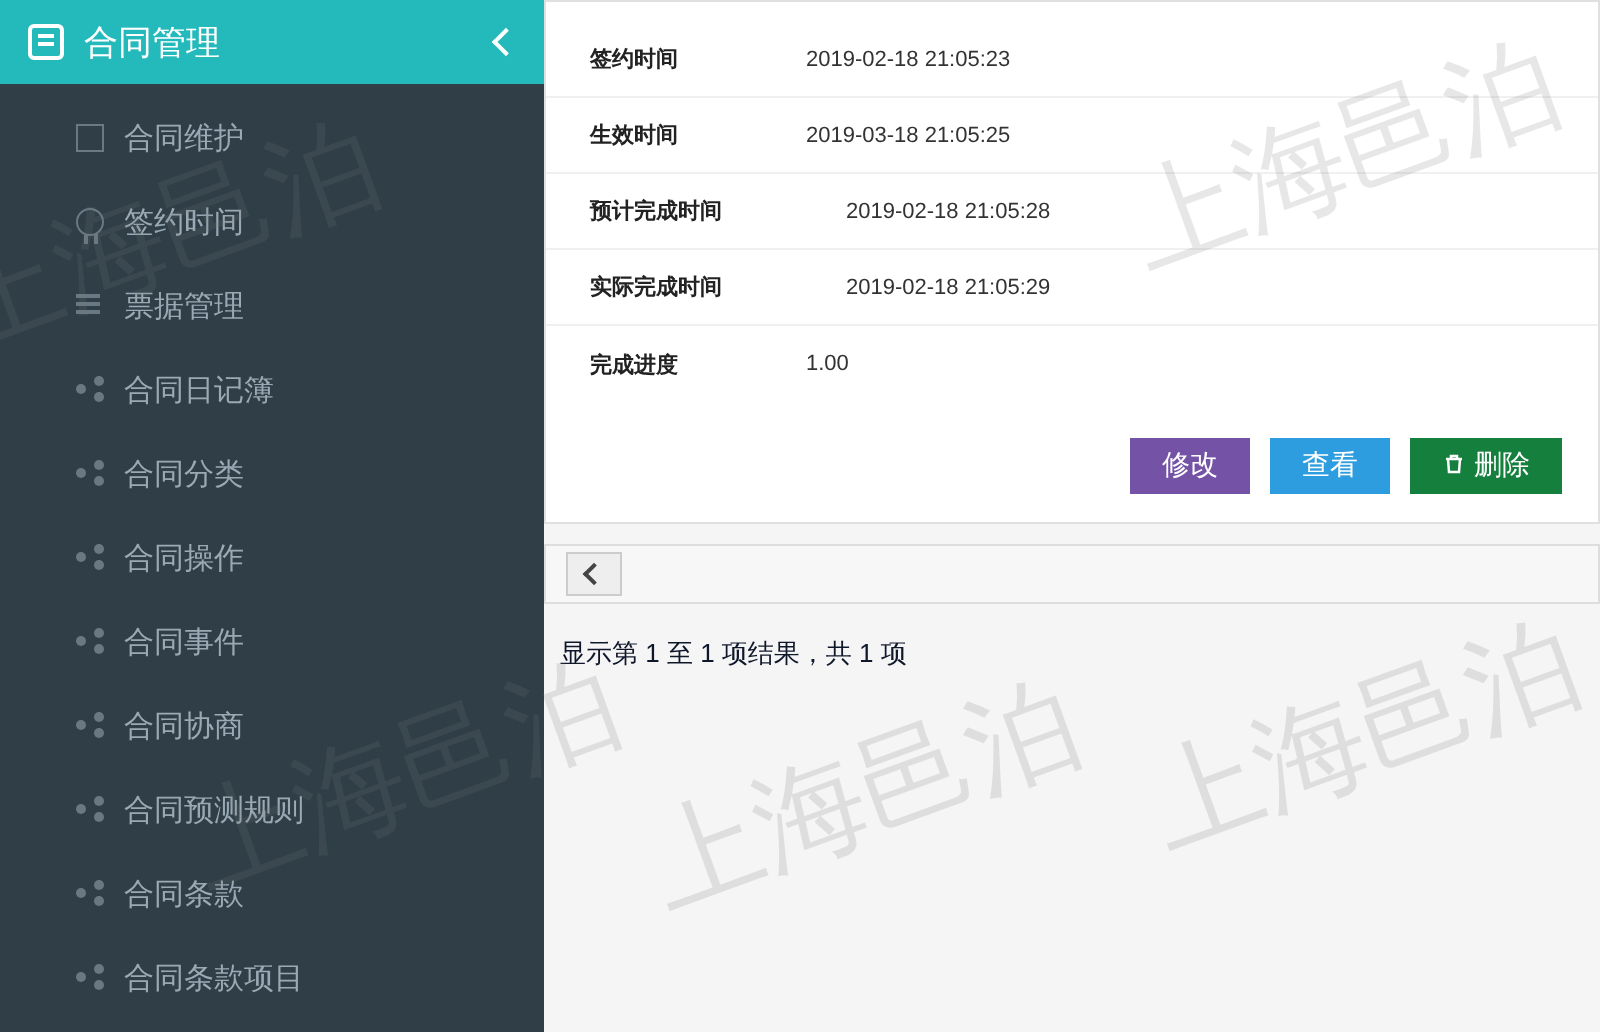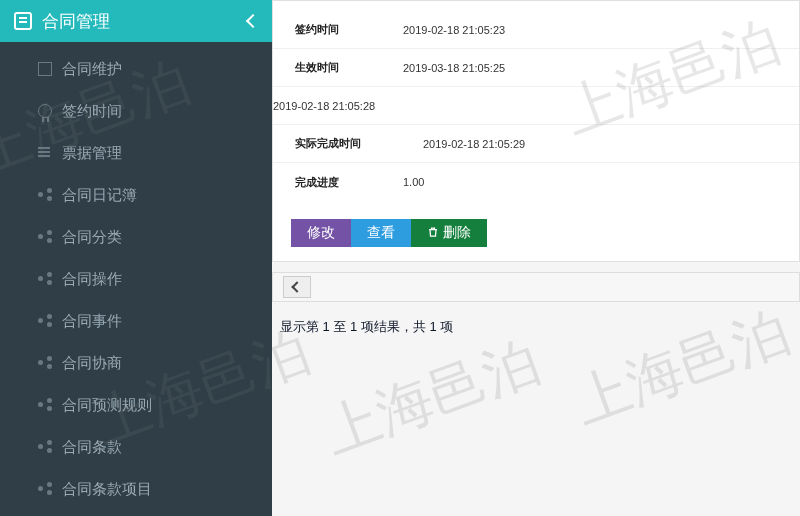--- a/index.html
+++ b/index.html
@@ -100,21 +100,22 @@
     padding-left: 22px;
     font-weight: bold;
     color: #222;
   }
   .row .val {
     flex: 1;
     color: #333;
   }
   .actions {
     display: flex;
-    justify-content: flex-start;
+    justify-content: flex-end;
+    gap: 10px;
     padding: 8px 18px 14px;
   }
   .btn {
     color: #fff;
     font-size: 14px;
     padding: 5px 16px;
     border: none;
     cursor: pointer;
     display: inline-flex; align-items: center; gap: 4px;
     min-width: 60px; justify-content: center;
@@ -231,20 +232,21 @@
       <div class="detail-table">
         <div class="row">
           <div class="lbl">签约时间</div>
           <div class="val">2019-02-18 21:05:23</div>
         </div>
         <div class="row">
           <div class="lbl">生效时间</div>
           <div class="val">2019-03-18 21:05:25</div>
         </div>
         <div class="row">
+          <div class="lbl" style="width:150px">预计完成时间</div>
           <div class="val">2019-02-18 21:05:28</div>
         </div>
         <div class="row">
           <div class="lbl" style="width:150px">实际完成时间</div>
           <div class="val">2019-02-18 21:05:29</div>
         </div>
         <div class="row">
           <div class="lbl">完成进度</div>
           <div class="val">1.00</div>
         </div>

